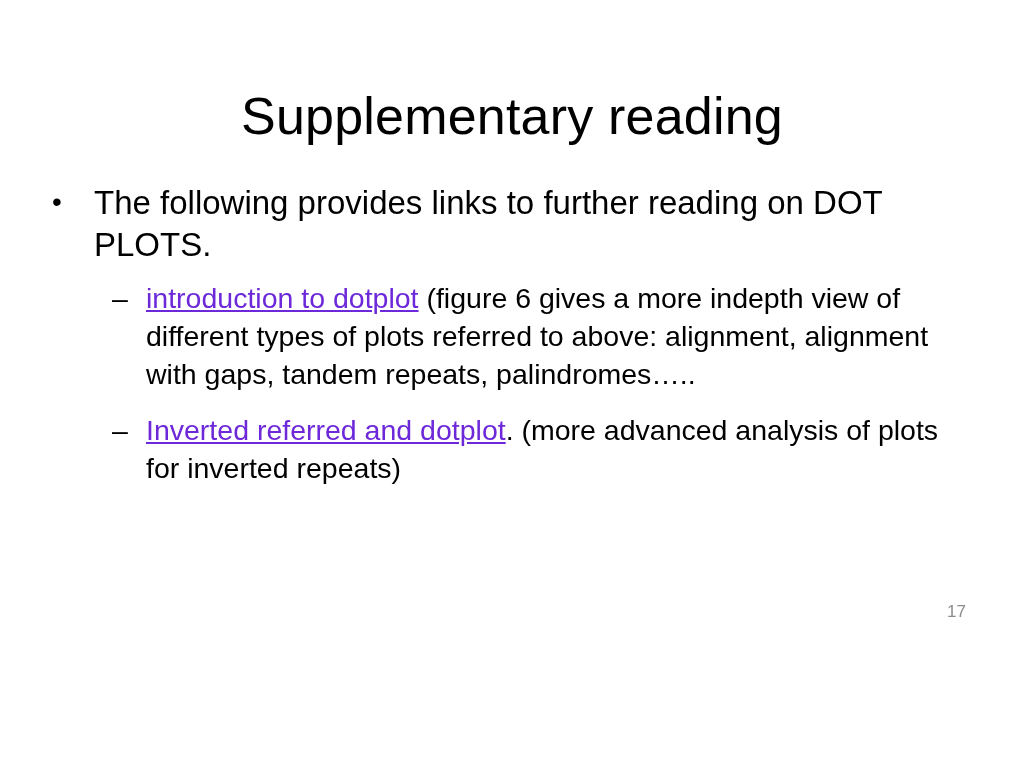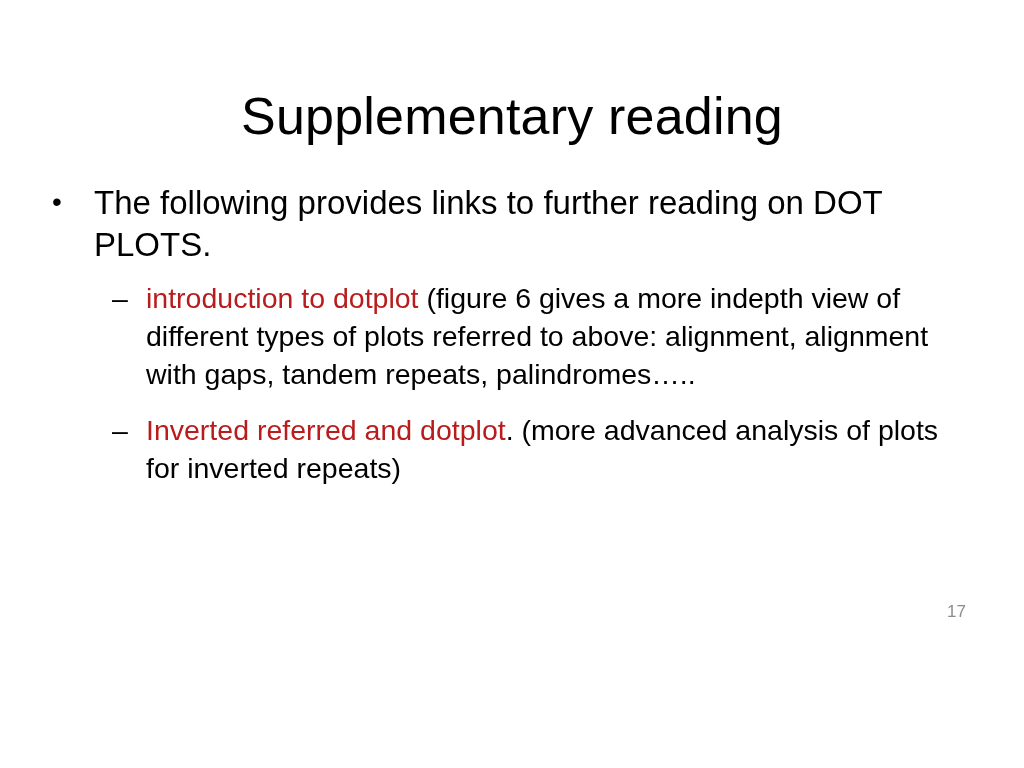--- a/index.html
+++ b/index.html
@@ -67,21 +67,22 @@
   }
   .level2 .marker {
     width: 34px;
     flex: 0 0 34px;
   }
   .level2 .text {
     flex: 1;
     max-width: 812px;
   }
   a.link {
-    color: #b91c1c;
+    color: #6d28d9;
+    text-decoration: underline;
     cursor: pointer;
   }
   .page-number {
     position: absolute;
     right: 58px;
     bottom: 26px;
     font-size: 17px;
     color: #8c8c8c;
   }
 </style>

